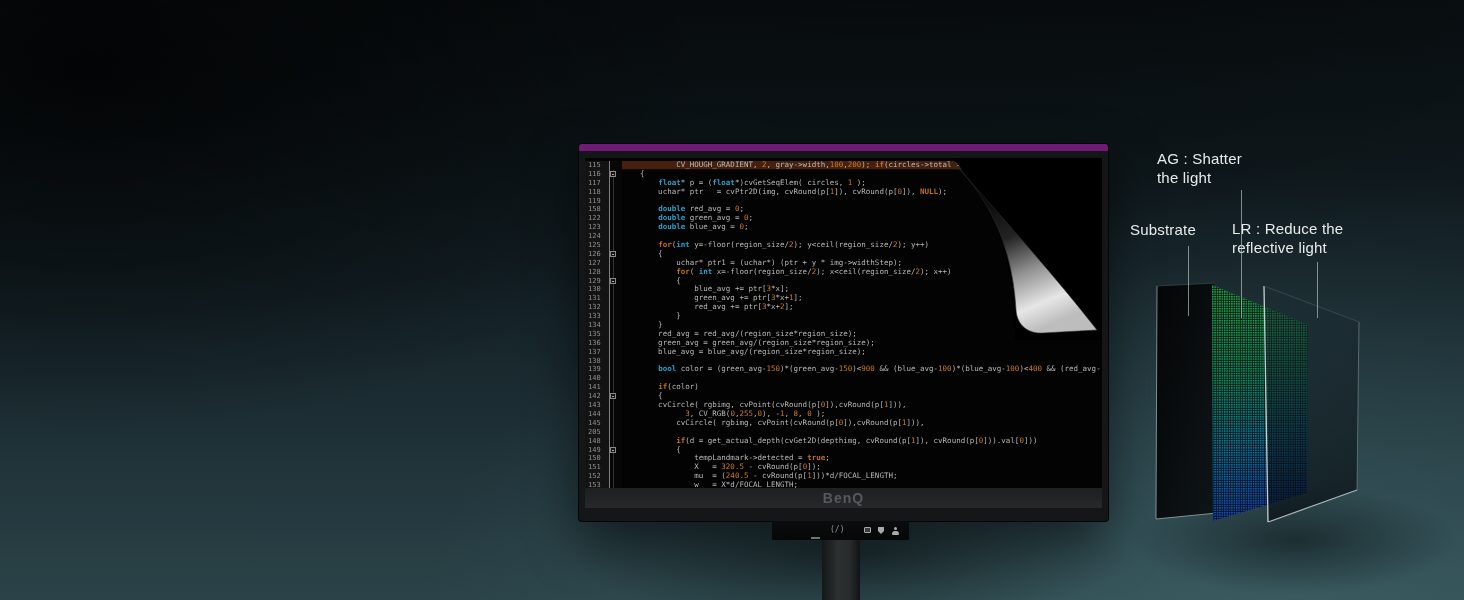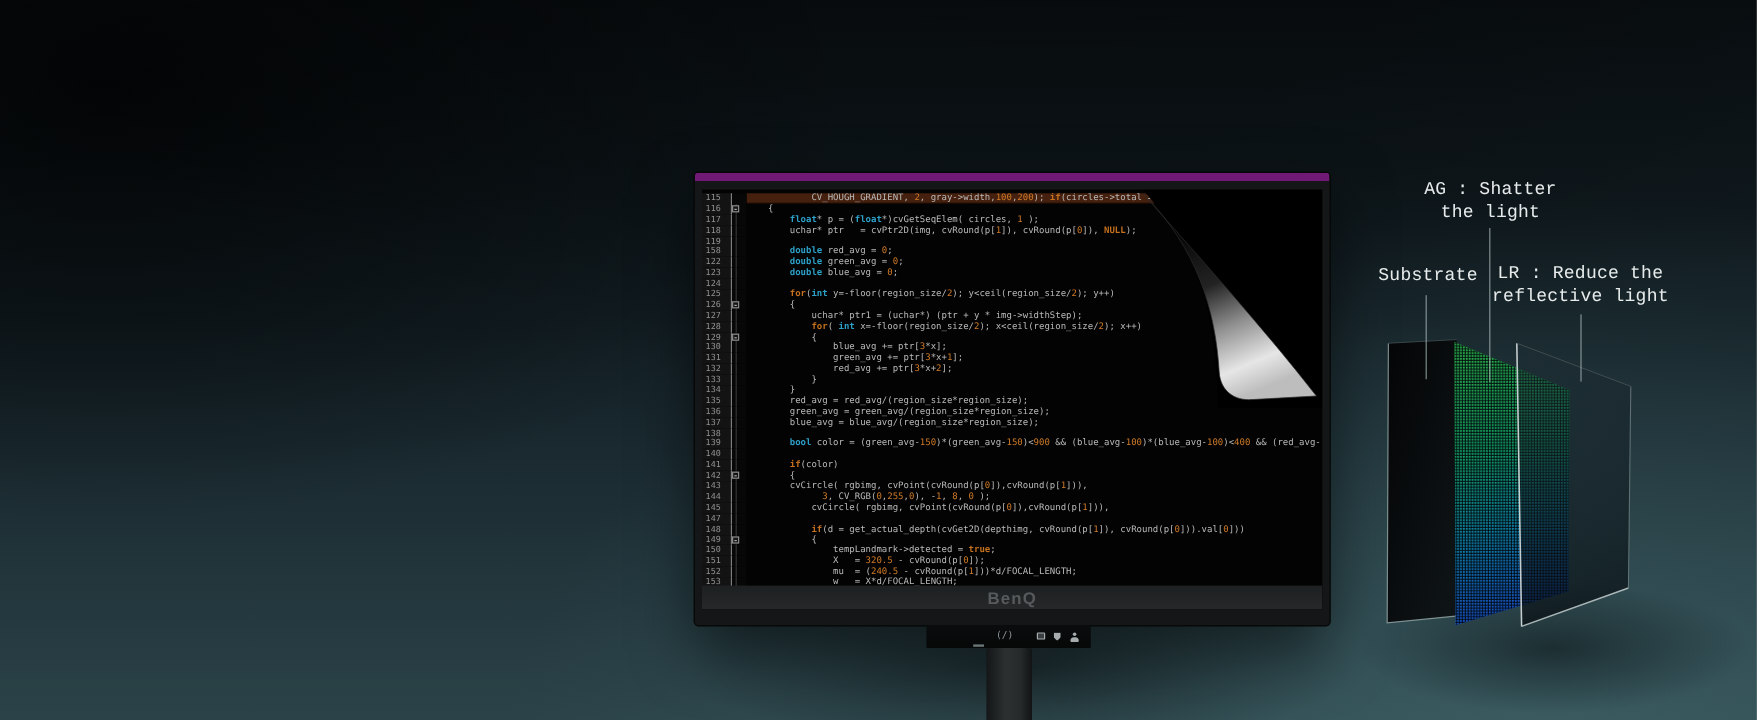--- a/index.html
+++ b/index.html
@@ -68,21 +68,21 @@
   .icon-user::after { content:''; position:absolute; left:0; top:4px; width:7px; height:4px;
     border-radius:3px 3px 1px 1px; background:#a6abae; }
   .stand-dash { position:absolute; left:811px; top:537px; width:9px; height:2px; background:#6b7476; }
 
   .stand { position:absolute; left:822px; top:540px; width:38px; height:60px;
     background:linear-gradient(90deg,#141617,#2c3031 42%,#262a2b 75%,#111314);
     border-radius:2px 2px 0 0; }
 
   
   .diag-label { position:absolute; color:#e7ebeb; font-size:15px; line-height:19px;
-    text-align:center; letter-spacing:0.2px;font-family:Liberation Mono, monospace; }
+    text-align:left; letter-spacing:0.2px; }
   #label-ag { left:1157px; top:149px; width:170px; }
   #label-substrate { left:1130px; top:220px; width:120px; }
   #label-lr { left:1232px; top:219px; width:170px; }
   .ptr-line { position:absolute; width:1px; background:rgba(165,180,180,0.75); z-index:5; }
   #line-substrate { left:1188px; top:246px; height:70px; }
   #line-ag { left:1241px; top:190px; height:128px; }
   #line-lr { left:1317px; top:262px; height:56px; }
   .diagram-svg { position:absolute; left:1140px; top:260px; z-index:4; }
 </style>
 </head>
@@ -118,21 +118,21 @@
           <div class="cl"><span class="ln">136</span><span class="fold guide"></span><span class="ct"><span class="txt">        green_avg = green_avg/(region_size*region_size);</span></span></div>
           <div class="cl"><span class="ln">137</span><span class="fold guide"></span><span class="ct"><span class="txt">        blue_avg = blue_avg/(region_size*region_size);</span></span></div>
           <div class="cl"><span class="ln">138</span><span class="fold guide"></span><span class="ct"><span class="txt"></span></span></div>
           <div class="cl"><span class="ln">139</span><span class="fold guide"></span><span class="ct"><span class="txt">        <span class="k1">bool</span> color = (green_avg-<span class="nm">150</span>)*(green_avg-<span class="nm">150</span>)&lt;<span class="nm">900</span> &amp;&amp; (blue_avg-<span class="nm">100</span>)*(blue_avg-<span class="nm">100</span>)&lt;<span class="nm">400</span> &amp;&amp; (red_avg-</span></span></div>
           <div class="cl"><span class="ln">140</span><span class="fold guide"></span><span class="ct"><span class="txt"></span></span></div>
           <div class="cl"><span class="ln">141</span><span class="fold guide"></span><span class="ct"><span class="txt">        <span class="k2">if</span>(color)</span></span></div>
           <div class="cl"><span class="ln">142</span><span class="fold guide"><span class="fbox"></span></span><span class="ct"><span class="txt">        {</span></span></div>
           <div class="cl"><span class="ln">143</span><span class="fold guide"></span><span class="ct"><span class="txt">        cvCircle( rgbimg, cvPoint(cvRound(p[<span class="nm">0</span>]),cvRound(p[<span class="nm">1</span>])),</span></span></div>
           <div class="cl"><span class="ln">144</span><span class="fold guide"></span><span class="ct"><span class="txt">              <span class="nm">3</span>, CV_RGB(<span class="nm">0</span>,<span class="nm">255</span>,<span class="nm">0</span>), -<span class="nm">1</span>, <span class="nm">8</span>, <span class="nm">0</span> );</span></span></div>
           <div class="cl"><span class="ln">145</span><span class="fold guide"></span><span class="ct"><span class="txt">            cvCircle( rgbimg, cvPoint(cvRound(p[<span class="nm">0</span>]),cvRound(p[<span class="nm">1</span>])),</span></span></div>
-          <div class="cl"><span class="ln">147</span><span class="fold guide"></span><span class="ct"><span class="txt"></span></span></div>
+          <div class="cl"><span class="ln">205</span><span class="fold guide"></span><span class="ct"><span class="txt"></span></span></div>
           <div class="cl"><span class="ln">148</span><span class="fold guide"></span><span class="ct"><span class="txt">            <span class="k2">if</span>(d = get_actual_depth(cvGet2D(depthimg, cvRound(p[<span class="nm">1</span>]), cvRound(p[<span class="nm">0</span>])).val[<span class="nm">0</span>]))</span></span></div>
           <div class="cl"><span class="ln">149</span><span class="fold guide"><span class="fbox"></span></span><span class="ct"><span class="txt">            {</span></span></div>
           <div class="cl"><span class="ln">150</span><span class="fold guide"></span><span class="ct"><span class="txt">                tempLandmark-&gt;detected = <span class="k2">true</span>;</span></span></div>
           <div class="cl"><span class="ln">151</span><span class="fold guide"></span><span class="ct"><span class="txt">                X   = <span class="nm">320.5</span> - cvRound(p[<span class="nm">0</span>]);</span></span></div>
           <div class="cl"><span class="ln">152</span><span class="fold guide"></span><span class="ct"><span class="txt">                mu  = (<span class="nm">240.5</span> - cvRound(p[<span class="nm">1</span>]))*d/FOCAL_LENGTH;</span></span></div>
           <div class="cl"><span class="ln">153</span><span class="fold guide"></span><span class="ct"><span class="txt">                w   = X*d/FOCAL_LENGTH;</span></span></div>
         </div>
     </div>
 
     <svg class="curl" width="170" height="190" viewBox="0 0 170 190">

